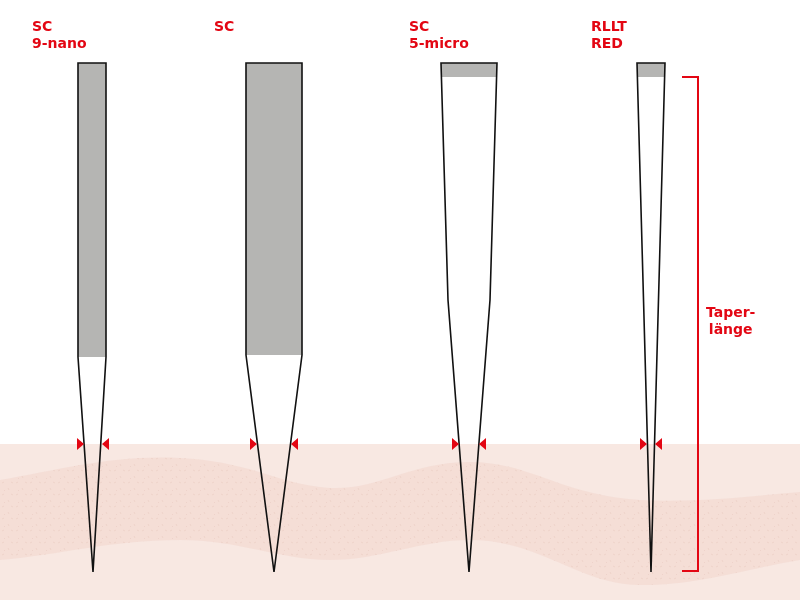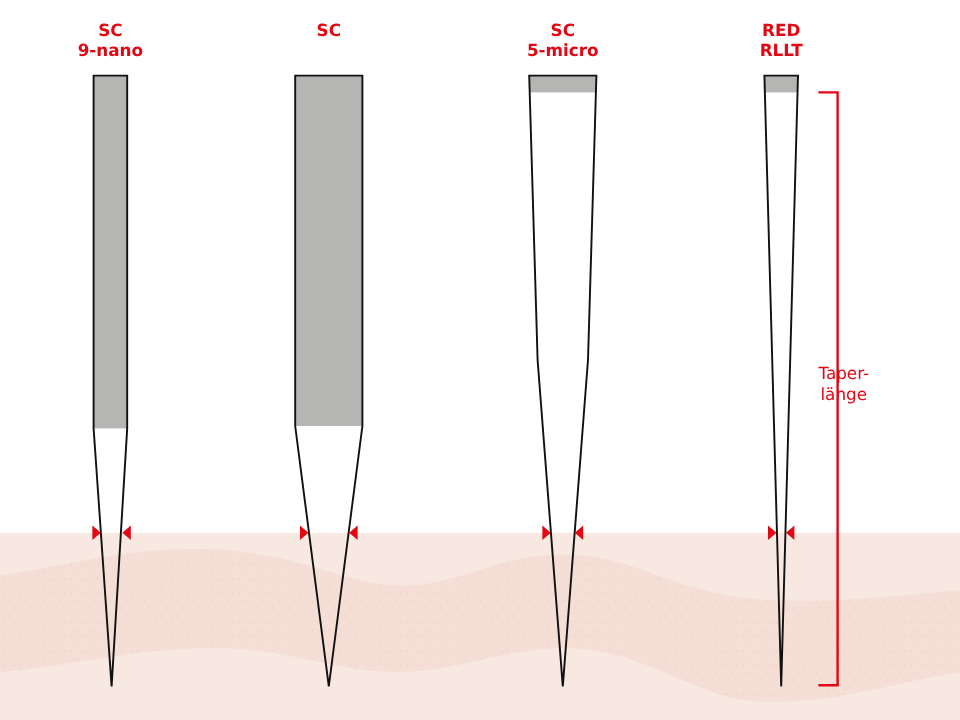--- a/index.html
+++ b/index.html
@@ -1,20 +1,20 @@
 <!DOCTYPE html>
 <html><head>
 <meta charset="utf-8">
 <style>
   html, body { margin: 0; padding: 0; }
   body { width: 800px; height: 600px; position: relative; overflow: hidden; background: #ffffff; font-family: "DejaVu Sans", sans-serif; }
-  .label { position: absolute; color: #e30613; font-weight: bold; font-size: 14px; line-height: 17px; text-align: center; width: 120px; }
+  .label { position: absolute; color: #e30613; font-weight: bold; font-size: 14px; line-height: 17px; text-align: left; width: 120px; }
   .label span { display: block; }
   svg.stage { position: absolute; left: 0; top: 0; }
-  .taper-label { position: absolute; color: #e30613; font-weight: normal; font-size: 14px; line-height: 17px; left: 682px; top: 304px; }
+  .taper-label { position: absolute; color: #e30613; font-weight: bold; font-size: 14px; line-height: 17px; left: 706px; top: 304px; }
   .taper-label span { display: block; text-align: center; }
 </style>
 </head>
 <body>
 
 <svg class="stage" width="800" height="600" viewBox="0 0 800 600">
   <defs>
     <pattern id="dots" width="14" height="12" patternUnits="userSpaceOnUse">
       <path d="M2 3 l2 -1 M8 8 l1 2 M11 2 l2 1 M5 10 l-1 1" stroke="#eccfc6" stroke-width="0.8"></path>
     </pattern>
@@ -63,20 +63,20 @@
   <span>9-nano</span>
 </div>
 <div class="label" style="left:214px; top:18px;">
   <span>SC</span>
 </div>
 <div class="label" style="left:409px; top:18px;">
   <span>SC</span>
   <span>5-micro</span>
 </div>
 <div class="label" style="left:591px; top:18px;">
+  <span>RLLT</span>
   <span>RED</span>
-  <span>RLLT</span>
 </div>
 
 <div class="taper-label">
   <span>Taper-</span>
   <span>länge</span>
 </div>
 
 </body></html>

